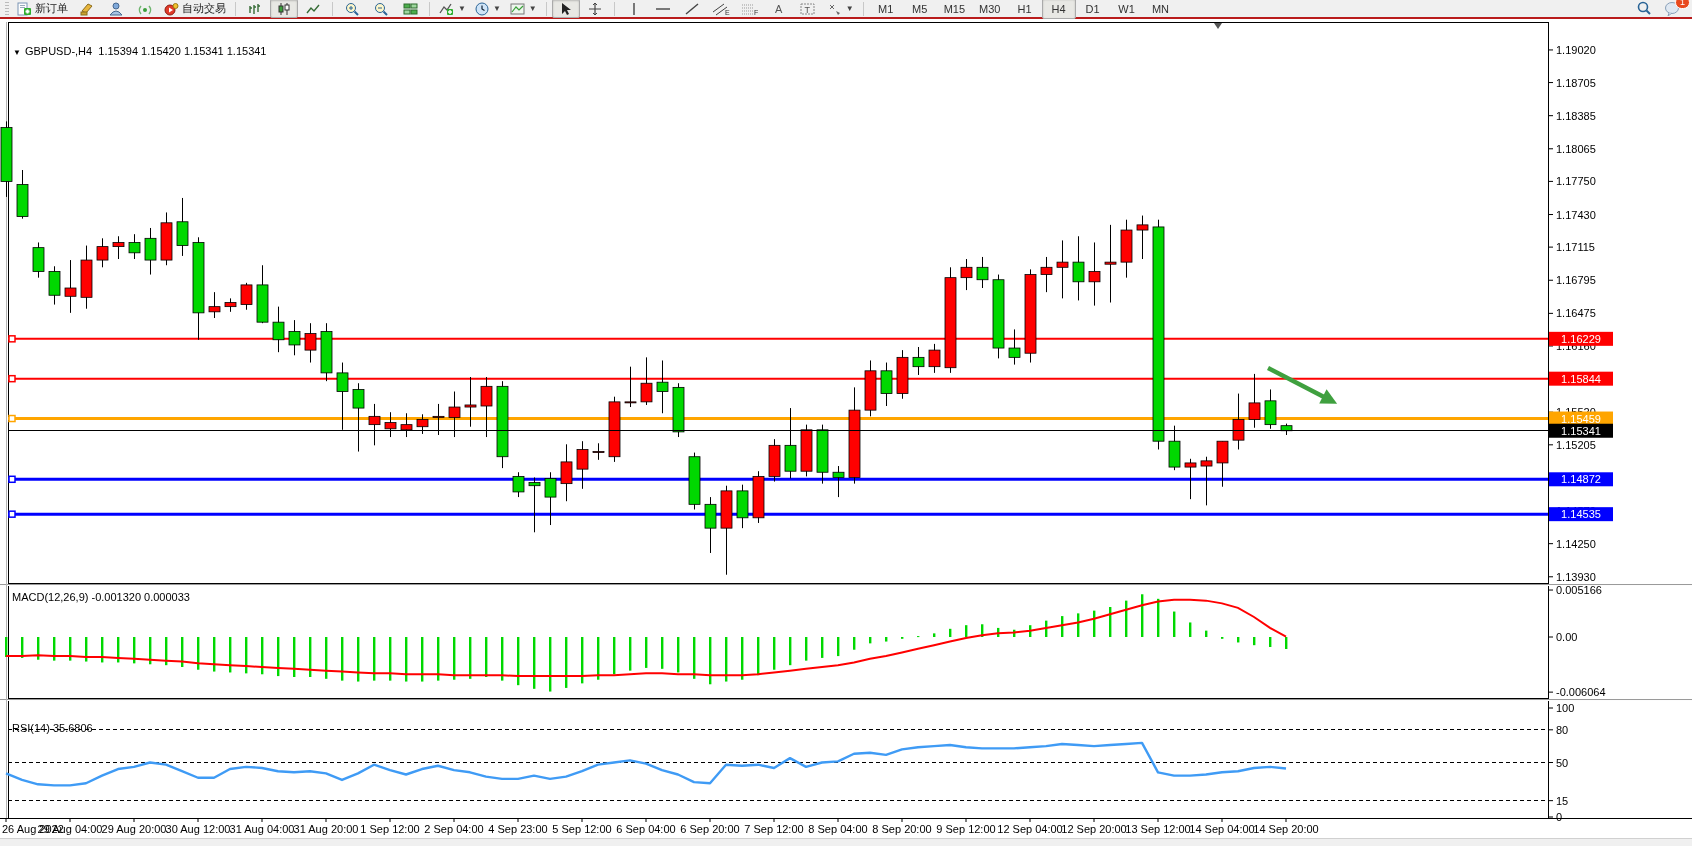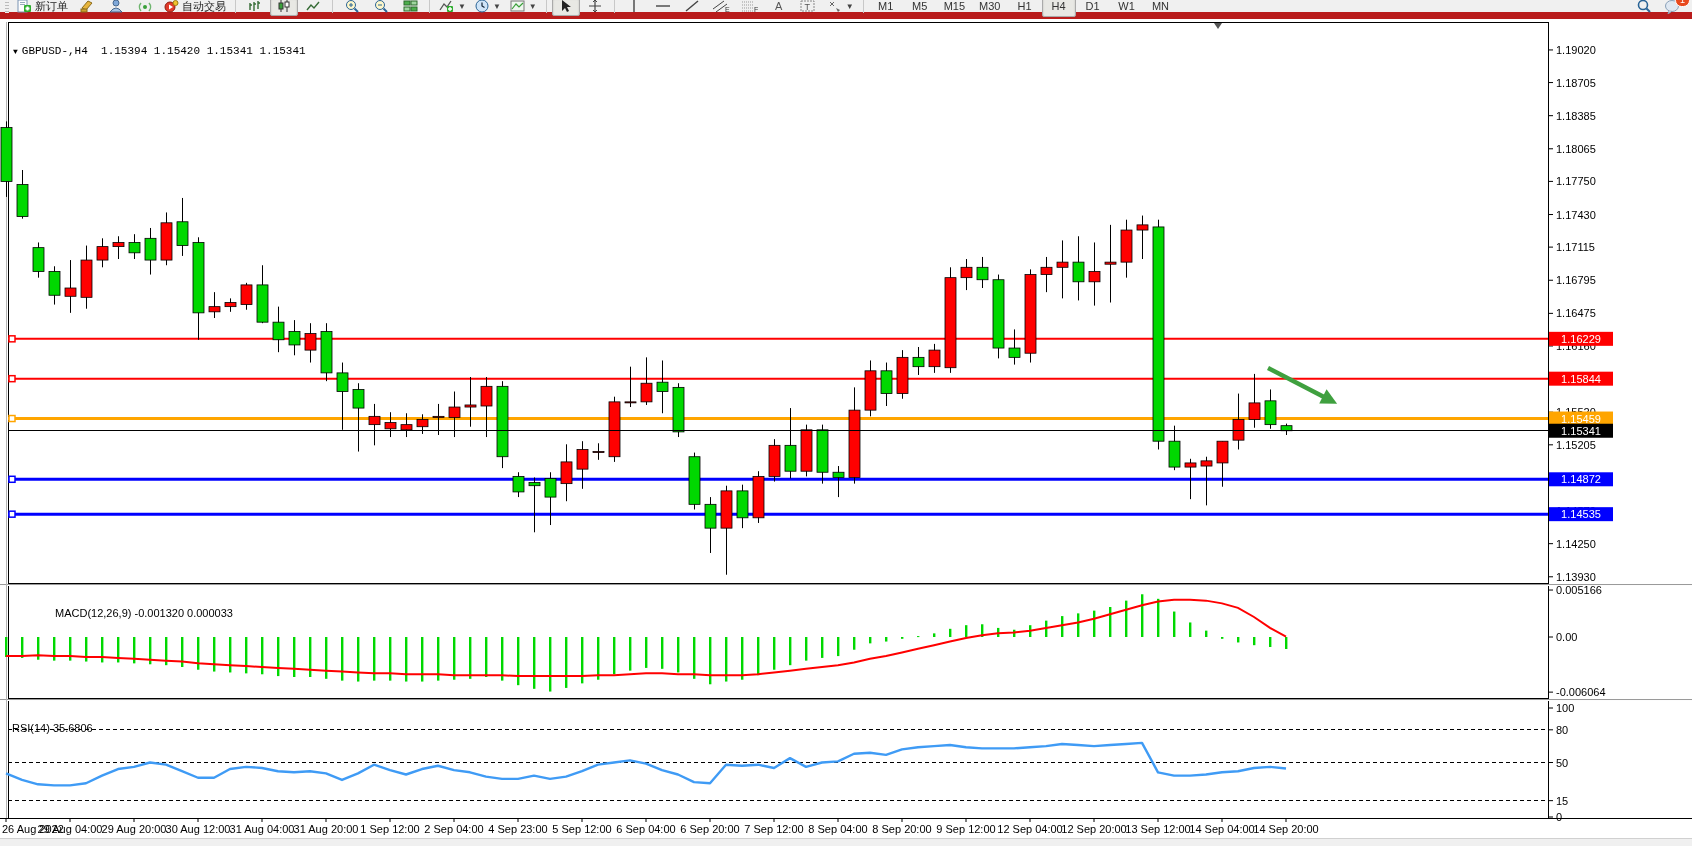--- a/index.html
+++ b/index.html
@@ -1,35 +1,35 @@
 <!DOCTYPE html>
 <html><head>
 <meta charset="utf-8">
 <style>
   html,body{margin:0;padding:0;background:#f0f0f0;font-family:"Liberation Sans",sans-serif;}
   #app{position:relative;width:1692px;height:846px;background:#ffffff;overflow:hidden;}
   
-  #toolbar{position:absolute;left:0;top:0;width:1692px;height:19px;background:#f0f0f0;border-bottom:7px solid #b91c1c;display:flex;align-items:center;gap:1px;padding-left:2px;box-sizing:border-box;}
+  #toolbar{position:absolute;left:0;top:0;width:1692px;height:19px;background:#f0f0f0;border-bottom:2px solid #b91c1c;display:flex;align-items:center;gap:1px;padding-left:2px;box-sizing:border-box;}
   .grip{width:4px;height:14px;margin:0 3px;background:repeating-linear-gradient(#bbb 0 1px,#f0f0f0 1px 3px);}
   .tbtn{height:17px;min-width:20px;display:flex;align-items:center;justify-content:center;gap:3px;padding:0 3px;border:1px solid transparent;border-radius:2px;font-size:11px;color:#222;cursor:default;}
   .tbtn.active{background:#e8e8e4;border:1px solid #aaa;box-shadow:inset 0 1px 2px rgba(0,0,0,.2);}
   .tbtn svg{display:block;}
   .tsep{width:1px;height:14px;background:#c8c8c8;margin:0 4px;}
   .dd{font-size:8px;color:#444;margin-left:1px;}
   .tf{font-size:11px;color:#333;padding:1px 6px;}
   #tb-right{margin-left:auto;display:flex;align-items:center;margin-right:6px;}
   #chat-badge{position:relative;}
   #chat-badge .badge{position:absolute;top:-4px;right:-5px;background:#e8491d;color:#fff;font-size:9px;border-radius:7px;padding:0 4px;line-height:11px;border:1px solid #fff;}
   
   #chartwrap{position:absolute;left:0;top:19px;width:1692px;height:827px;background:#ffffff;}
   #cv{position:absolute;left:0;top:0;}
   .ovl{position:absolute;font-size:11px;color:#000;white-space:pre;}
-  #symbol-title{left:13px;top:26px;font-family:Liberation Mono, monospace;}
+  #symbol-title{left:13px;top:26px;}
   #symbol-title .caret{font-size:8px;color:#000;margin-right:4px;}
-  #macd-label{left:12px;top:588px;margin-left:43px;}
+  #macd-label{left:12px;top:572px;}
   #rsi-label{left:12px;top:703px;}
   #status-strip{position:absolute;left:0;top:838px;width:1692px;height:8px;background:#f0f0f0;border-top:1px solid #d0d0d0;}
 </style>
 </head>
 <body>
 <div id="app">
 
   <div id="toolbar">
     <div class="grip"></div>
 

